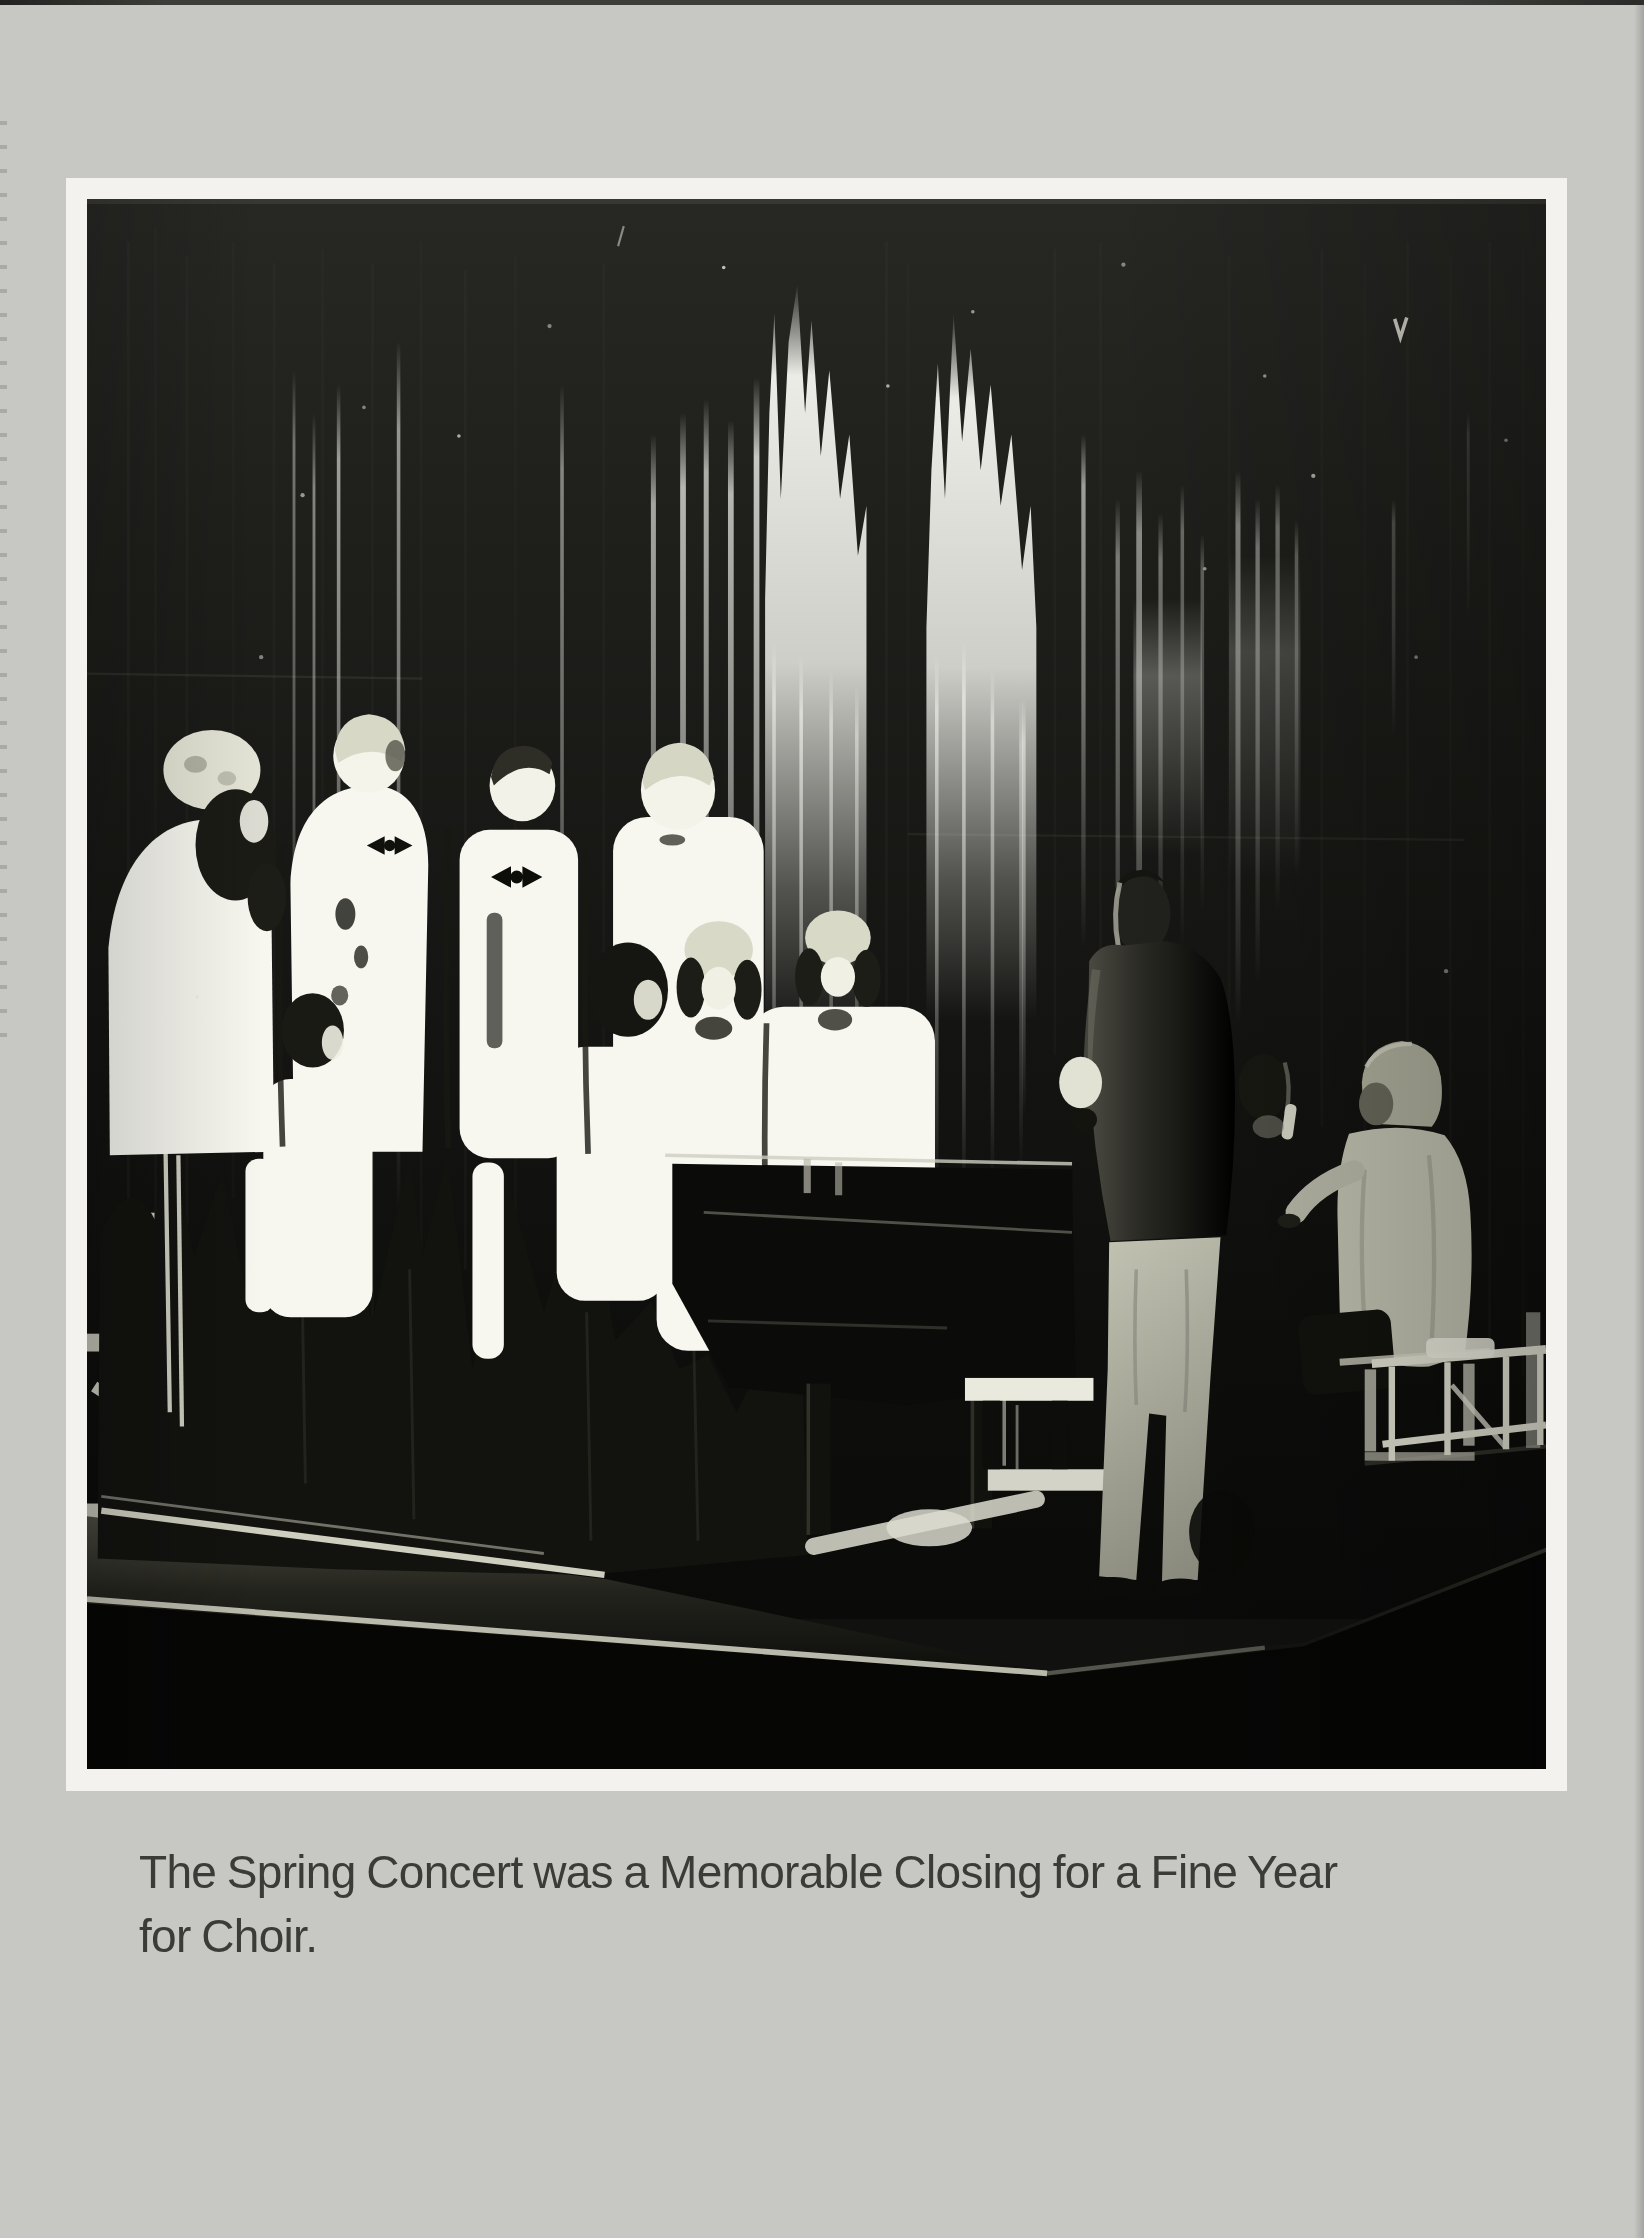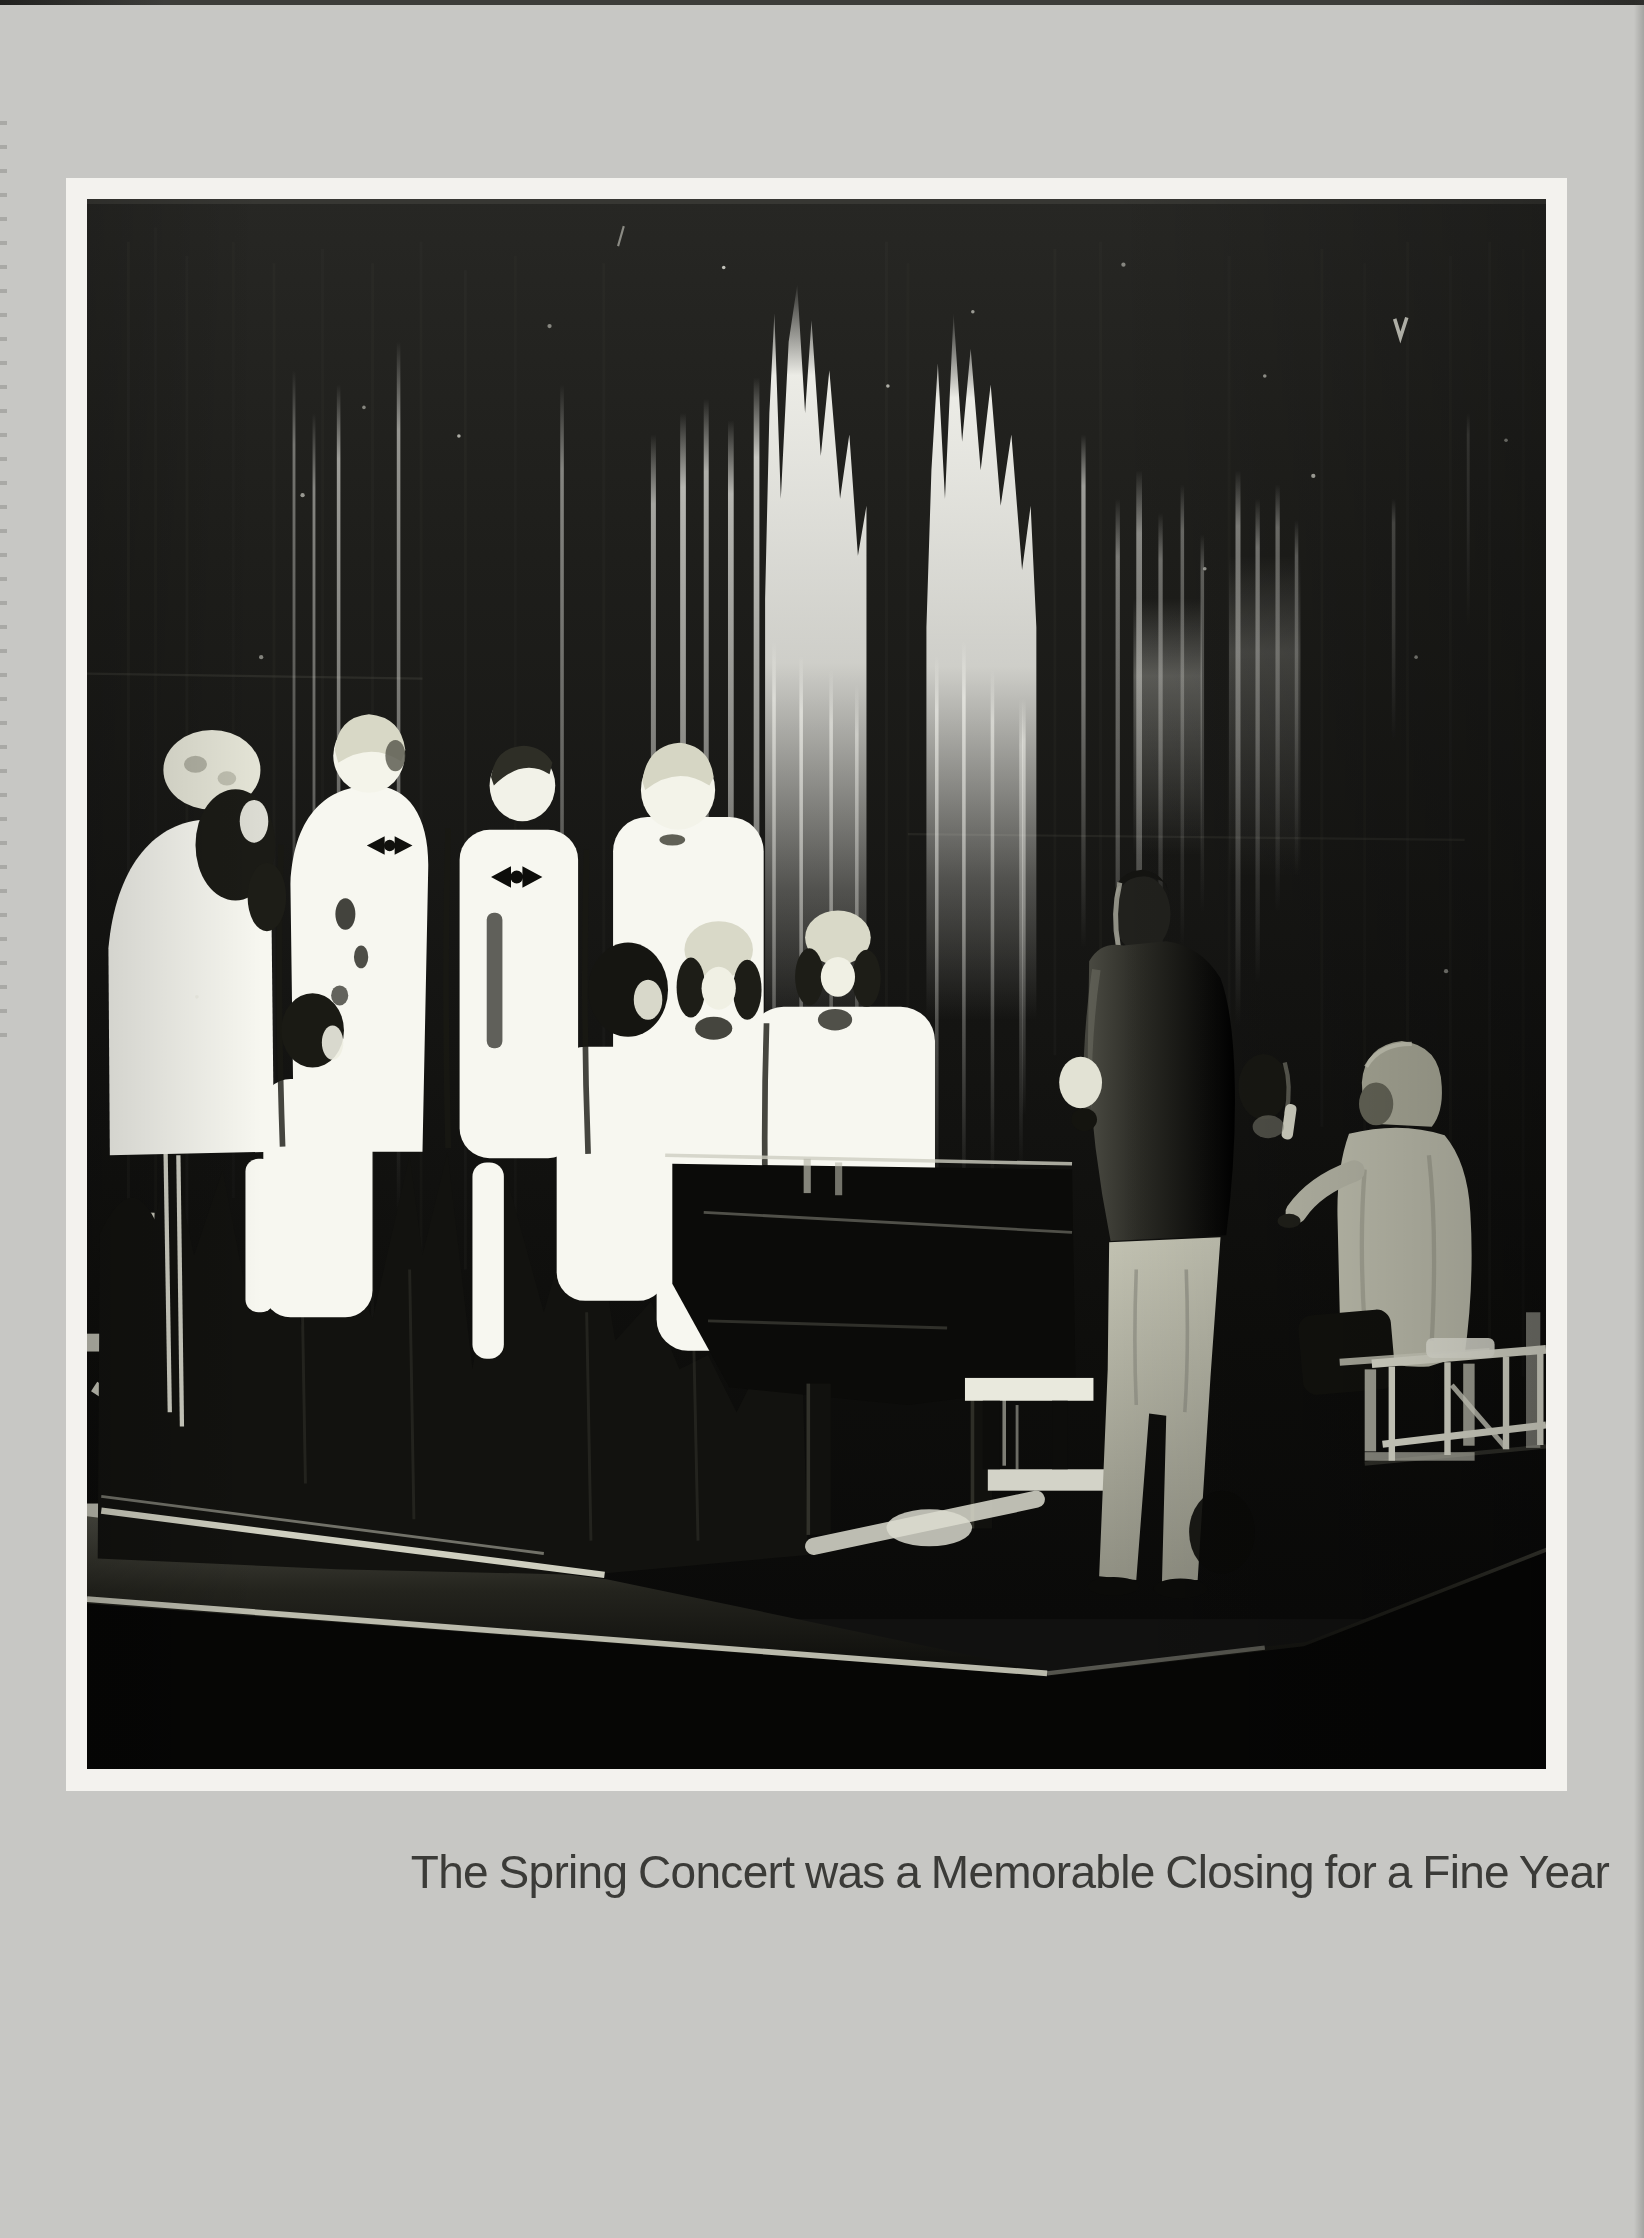--- a/index.html
+++ b/index.html
@@ -26,21 +26,21 @@
     background:#f3f2ee;
   }
   .photo{
     position:absolute;left:21.4px;top:21.4px;width:1459px;height:1570px;
     background:#111110;
   }
   .photo svg{display:block;width:100%;height:100%;}
   .caption{
     position:absolute;left:139px;top:1840px;width:1470px;
     color:#3b3b38;font-size:46px;line-height:64px;font-weight:400;
-    letter-spacing:-0.7px;word-spacing:-1.4px;white-space:nowrap;text-align:right;
+    letter-spacing:-0.7px;word-spacing:-1.4px;white-space:nowrap;
   }
 </style>
 </head>
 <body>
 
 <div class="page">
 
   <div class="scan-edge-top"></div>
   <div class="left-edge-specks"></div>
   <div class="right-edge-shade"></div>
@@ -380,16 +380,17 @@
           <path d="M1832,168 L1840,194 L1849,166" stroke="#e6e6da" stroke-width="5" fill="none" opacity="0.9"></path>
         </g>
 
         <rect x="0" y="0" width="2044" height="2200" fill="url(#sideShade)"></rect>
       </svg>
     </div>
   </div>
 
   <div class="caption">
     <div>The Spring Concert was a Memorable Closing for a Fine Year</div>
+    <div>for Choir.</div>
   </div>
 
 </div>
 
 
 </body></html>

